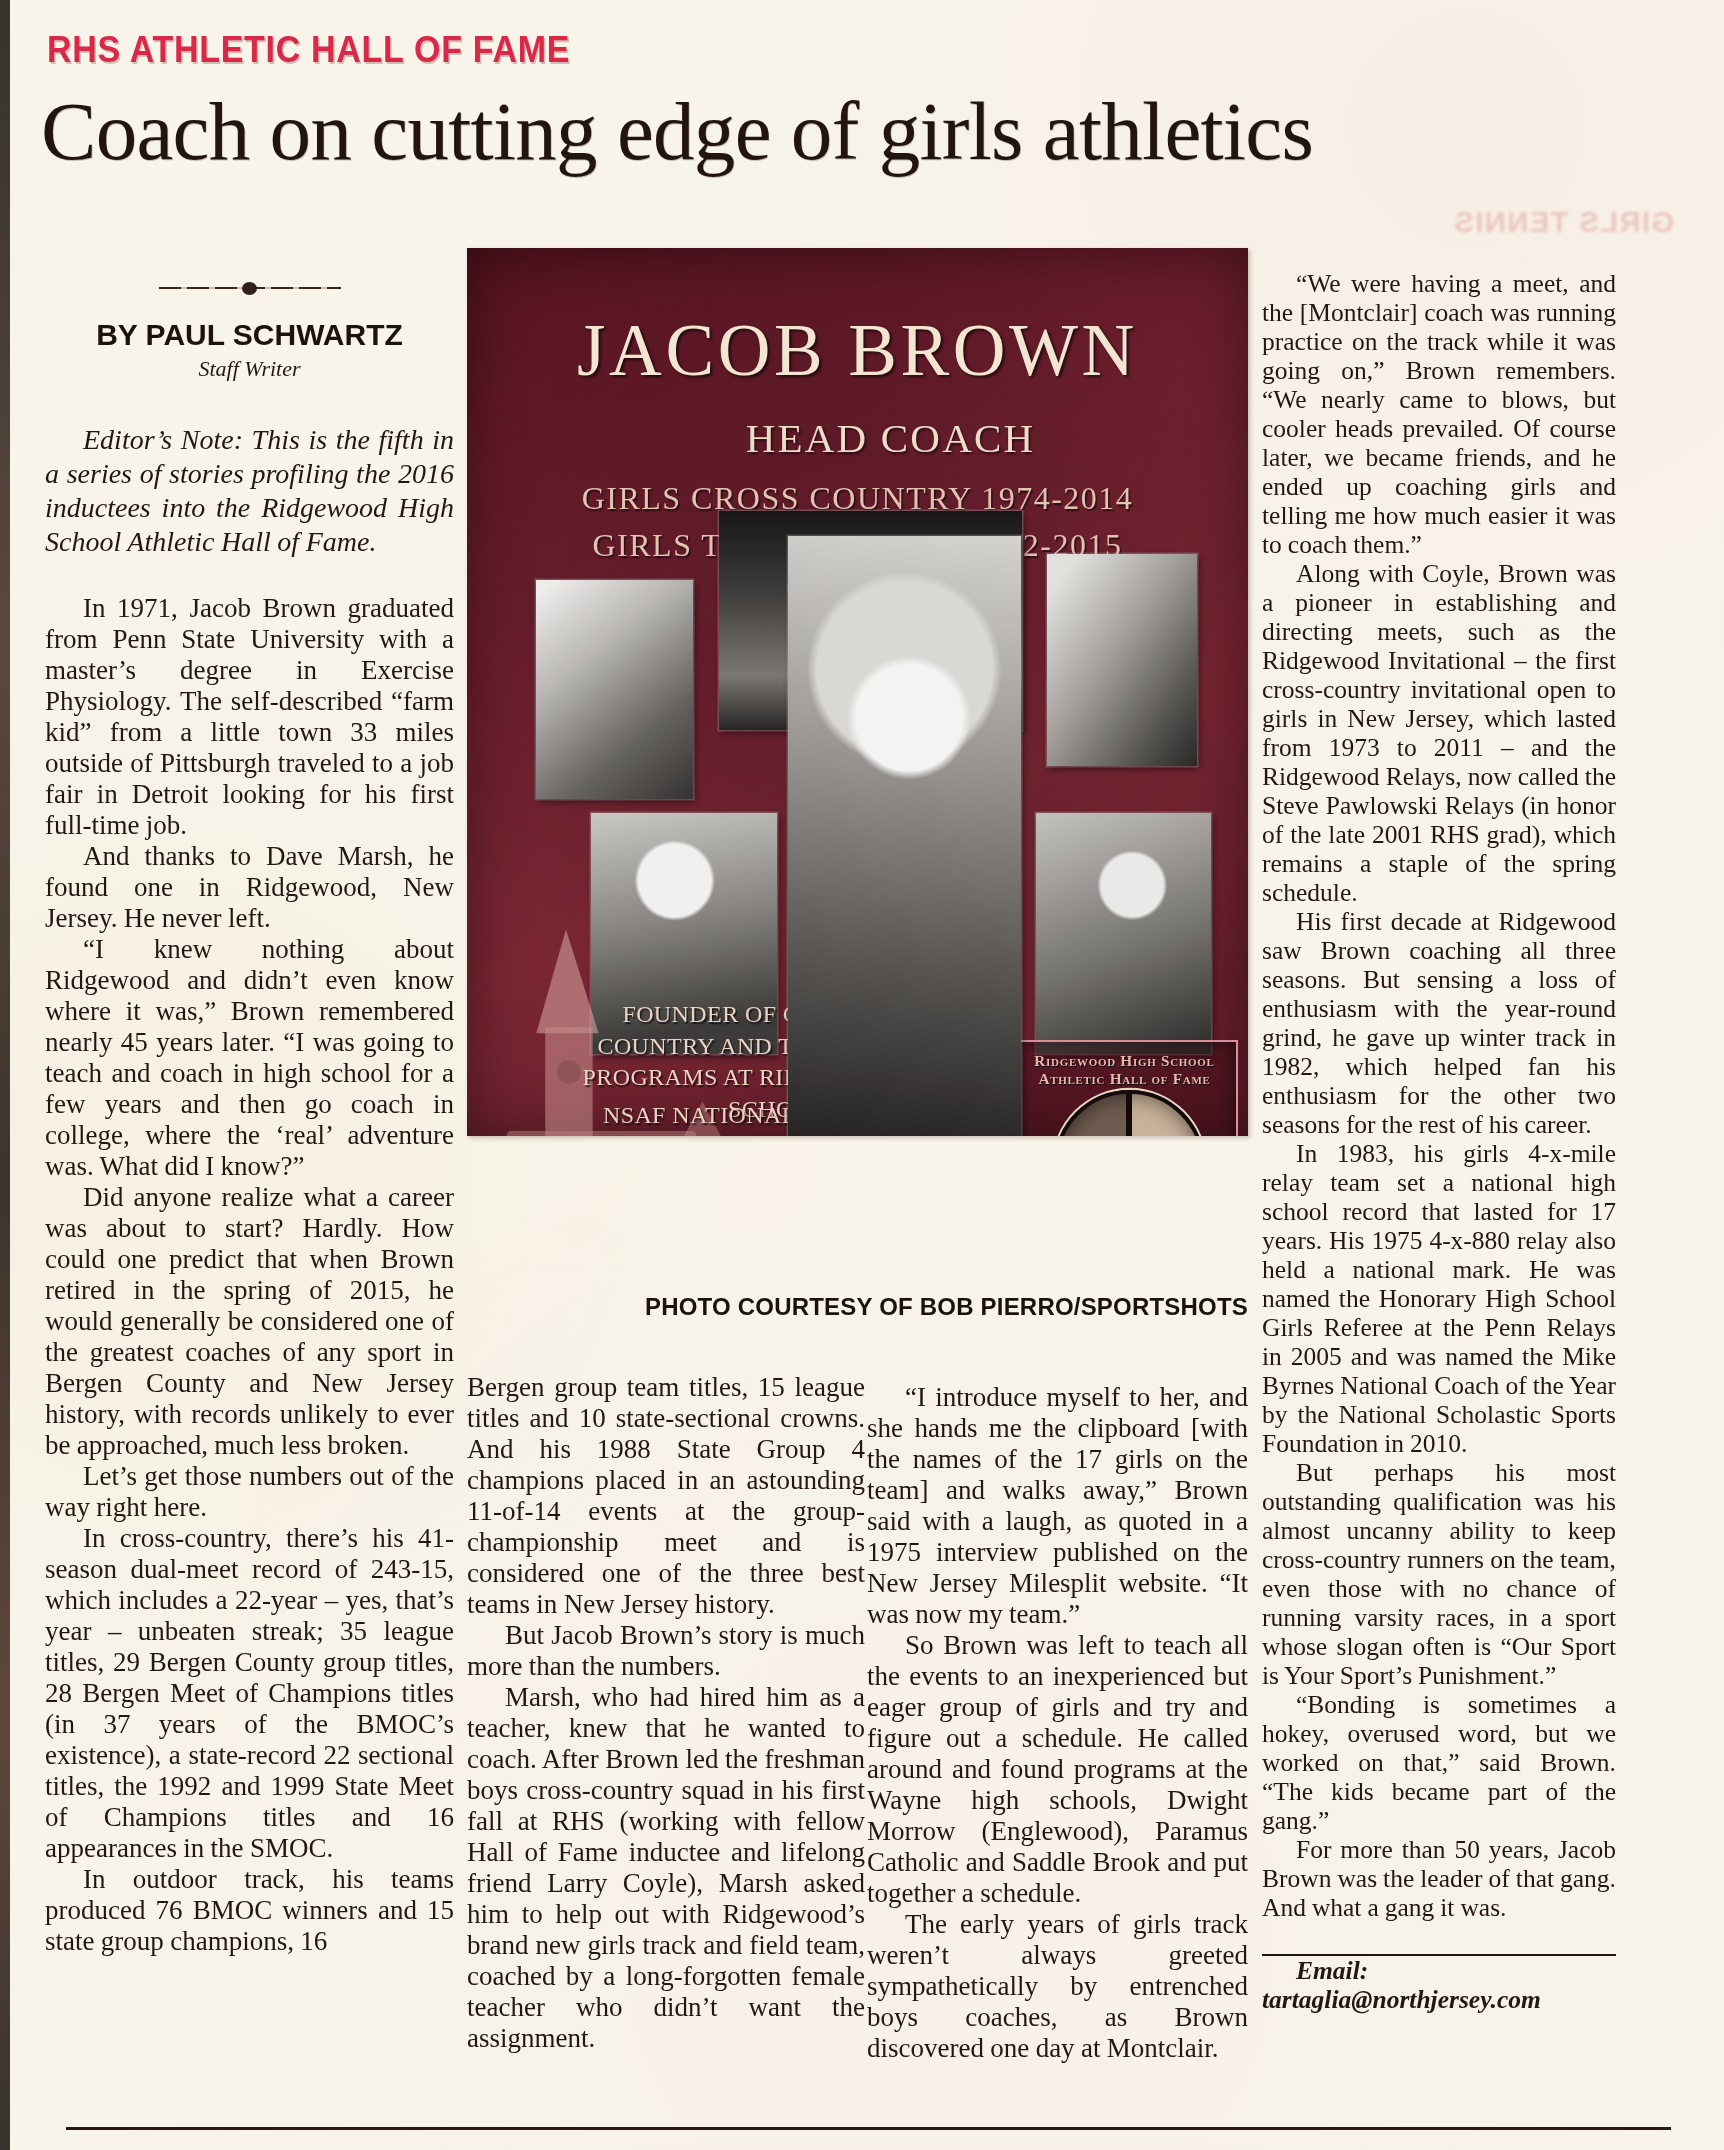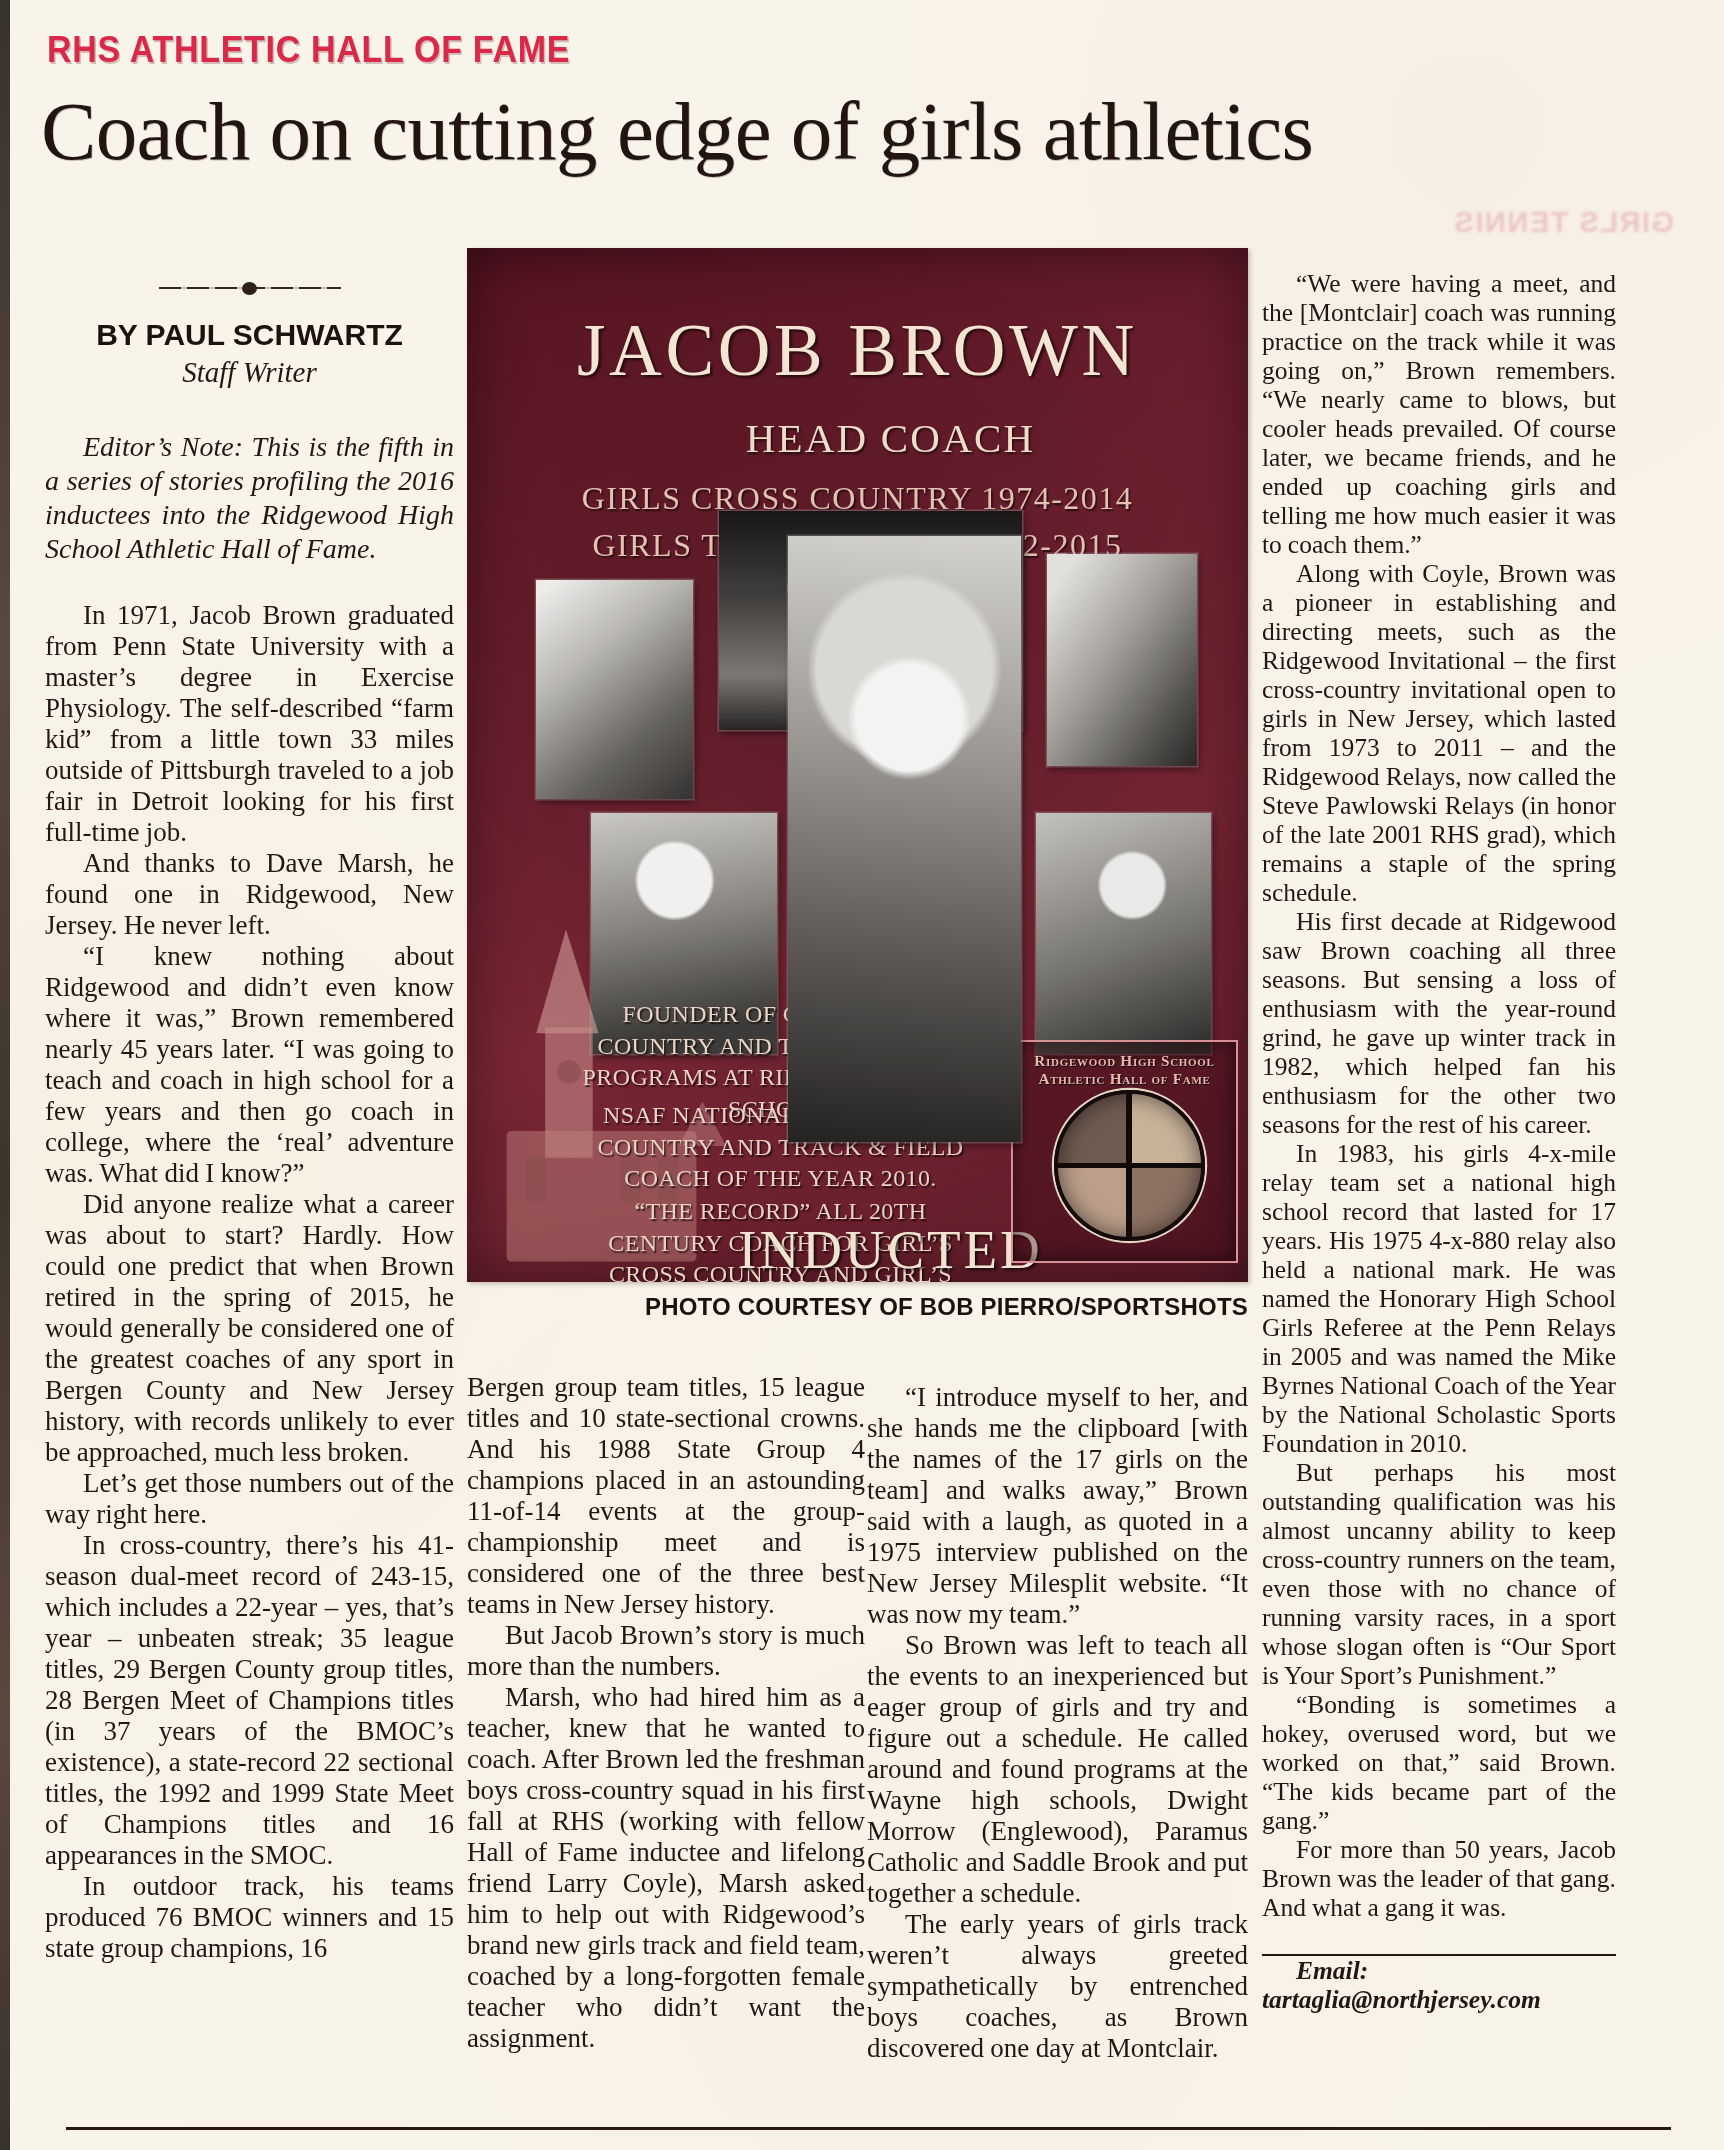--- a/index.html
+++ b/index.html
@@ -62,30 +62,30 @@
   }
   .ornament .dot{
     position:absolute;left:50%;top:1.5px;width:14.6px;height:13px;margin-left:-7.3px;
     background:#30201a;border-radius:50%;
   }
   .byline{
     text-align:center;font-family:"Liberation Sans","DejaVu Sans",sans-serif;
     font-weight:800;font-size:30px;margin:22px 0 4.4px 0;color:#1e120d;
   }
   .byline-role{
-    text-align:center;font-style:italic;font-size:29px;margin-bottom:41px;
+    text-align:center;font-style:italic;font-size:22px;margin-bottom:41px;
   }
   .editors-note{
     font-style:italic;font-size:28px;line-height:34px;
     text-indent:38px;text-align:justify;margin-bottom:34px;
     word-spacing:-0.4px;
   }
   
   .poster{
-    position:absolute;left:467px;top:248px;width:781px;height:1034px;
+    position:absolute;left:467px;top:248px;width:781px;height:888px;
     background:
       radial-gradient(circle at 50% 45%, rgba(0,0,0,0.18), transparent 70%),
       linear-gradient(158deg,#551320 0%,#6d1f2e 35%,#7a2634 62%,#5e1b28 100%);
     box-shadow:inset 0 0 58px rgba(0,0,0,.45), 1.5px 2.2px 4.4px rgba(60,30,20,.25);
     overflow:hidden;
   }
   .poster-title{
     position:absolute;left:0;top:61px;width:100%;text-align:center;
     font-size:73px;letter-spacing:3.6px;color:#f3e5d2;
     text-shadow:2.2px 2.2px 2.9px rgba(0,0,0,.65);

